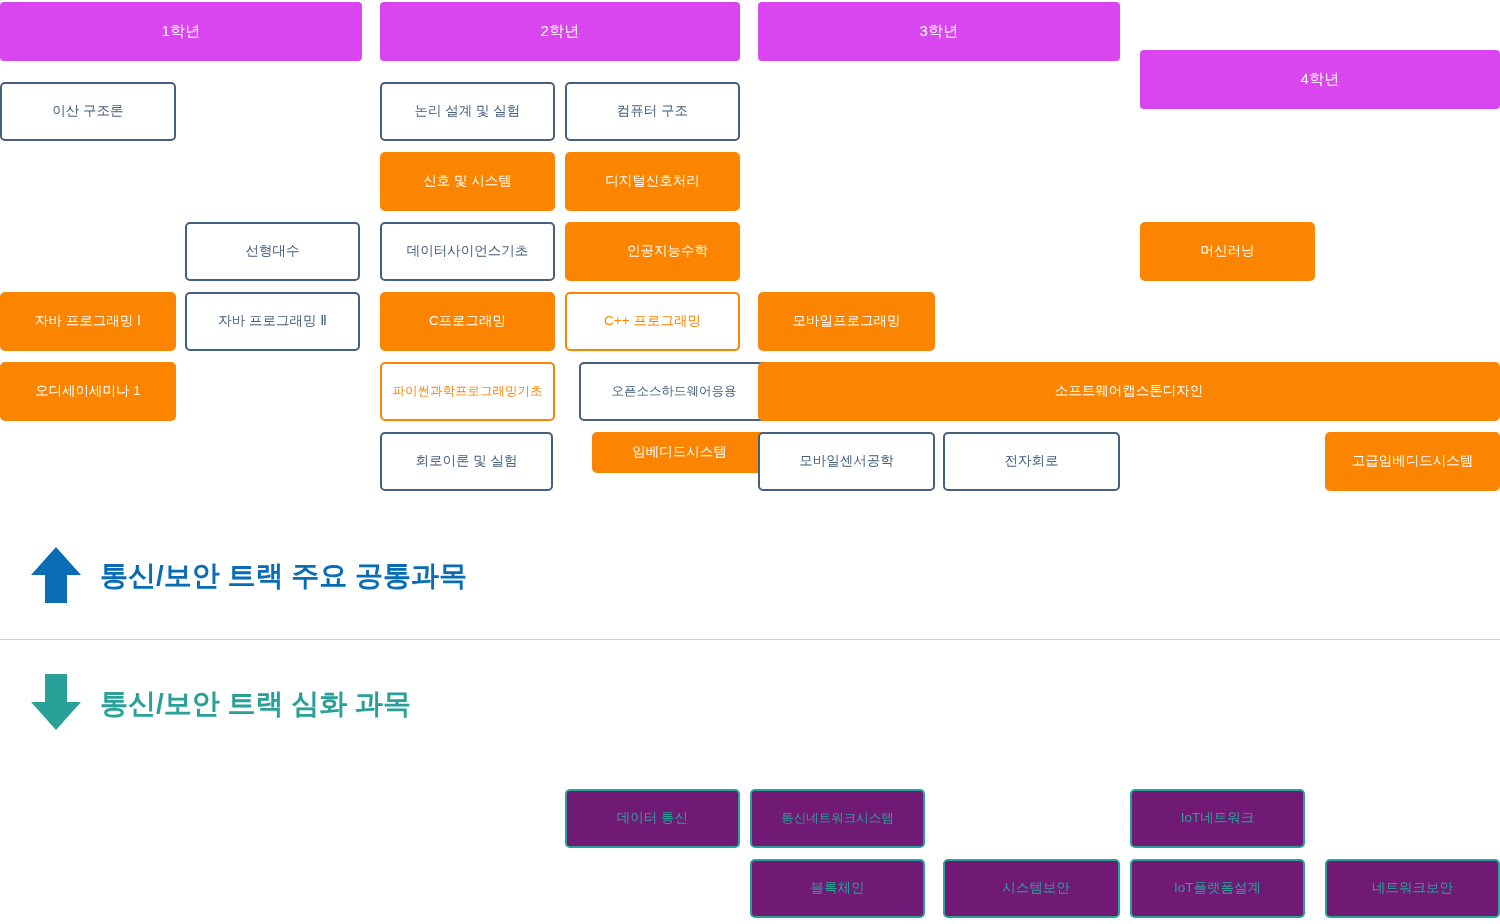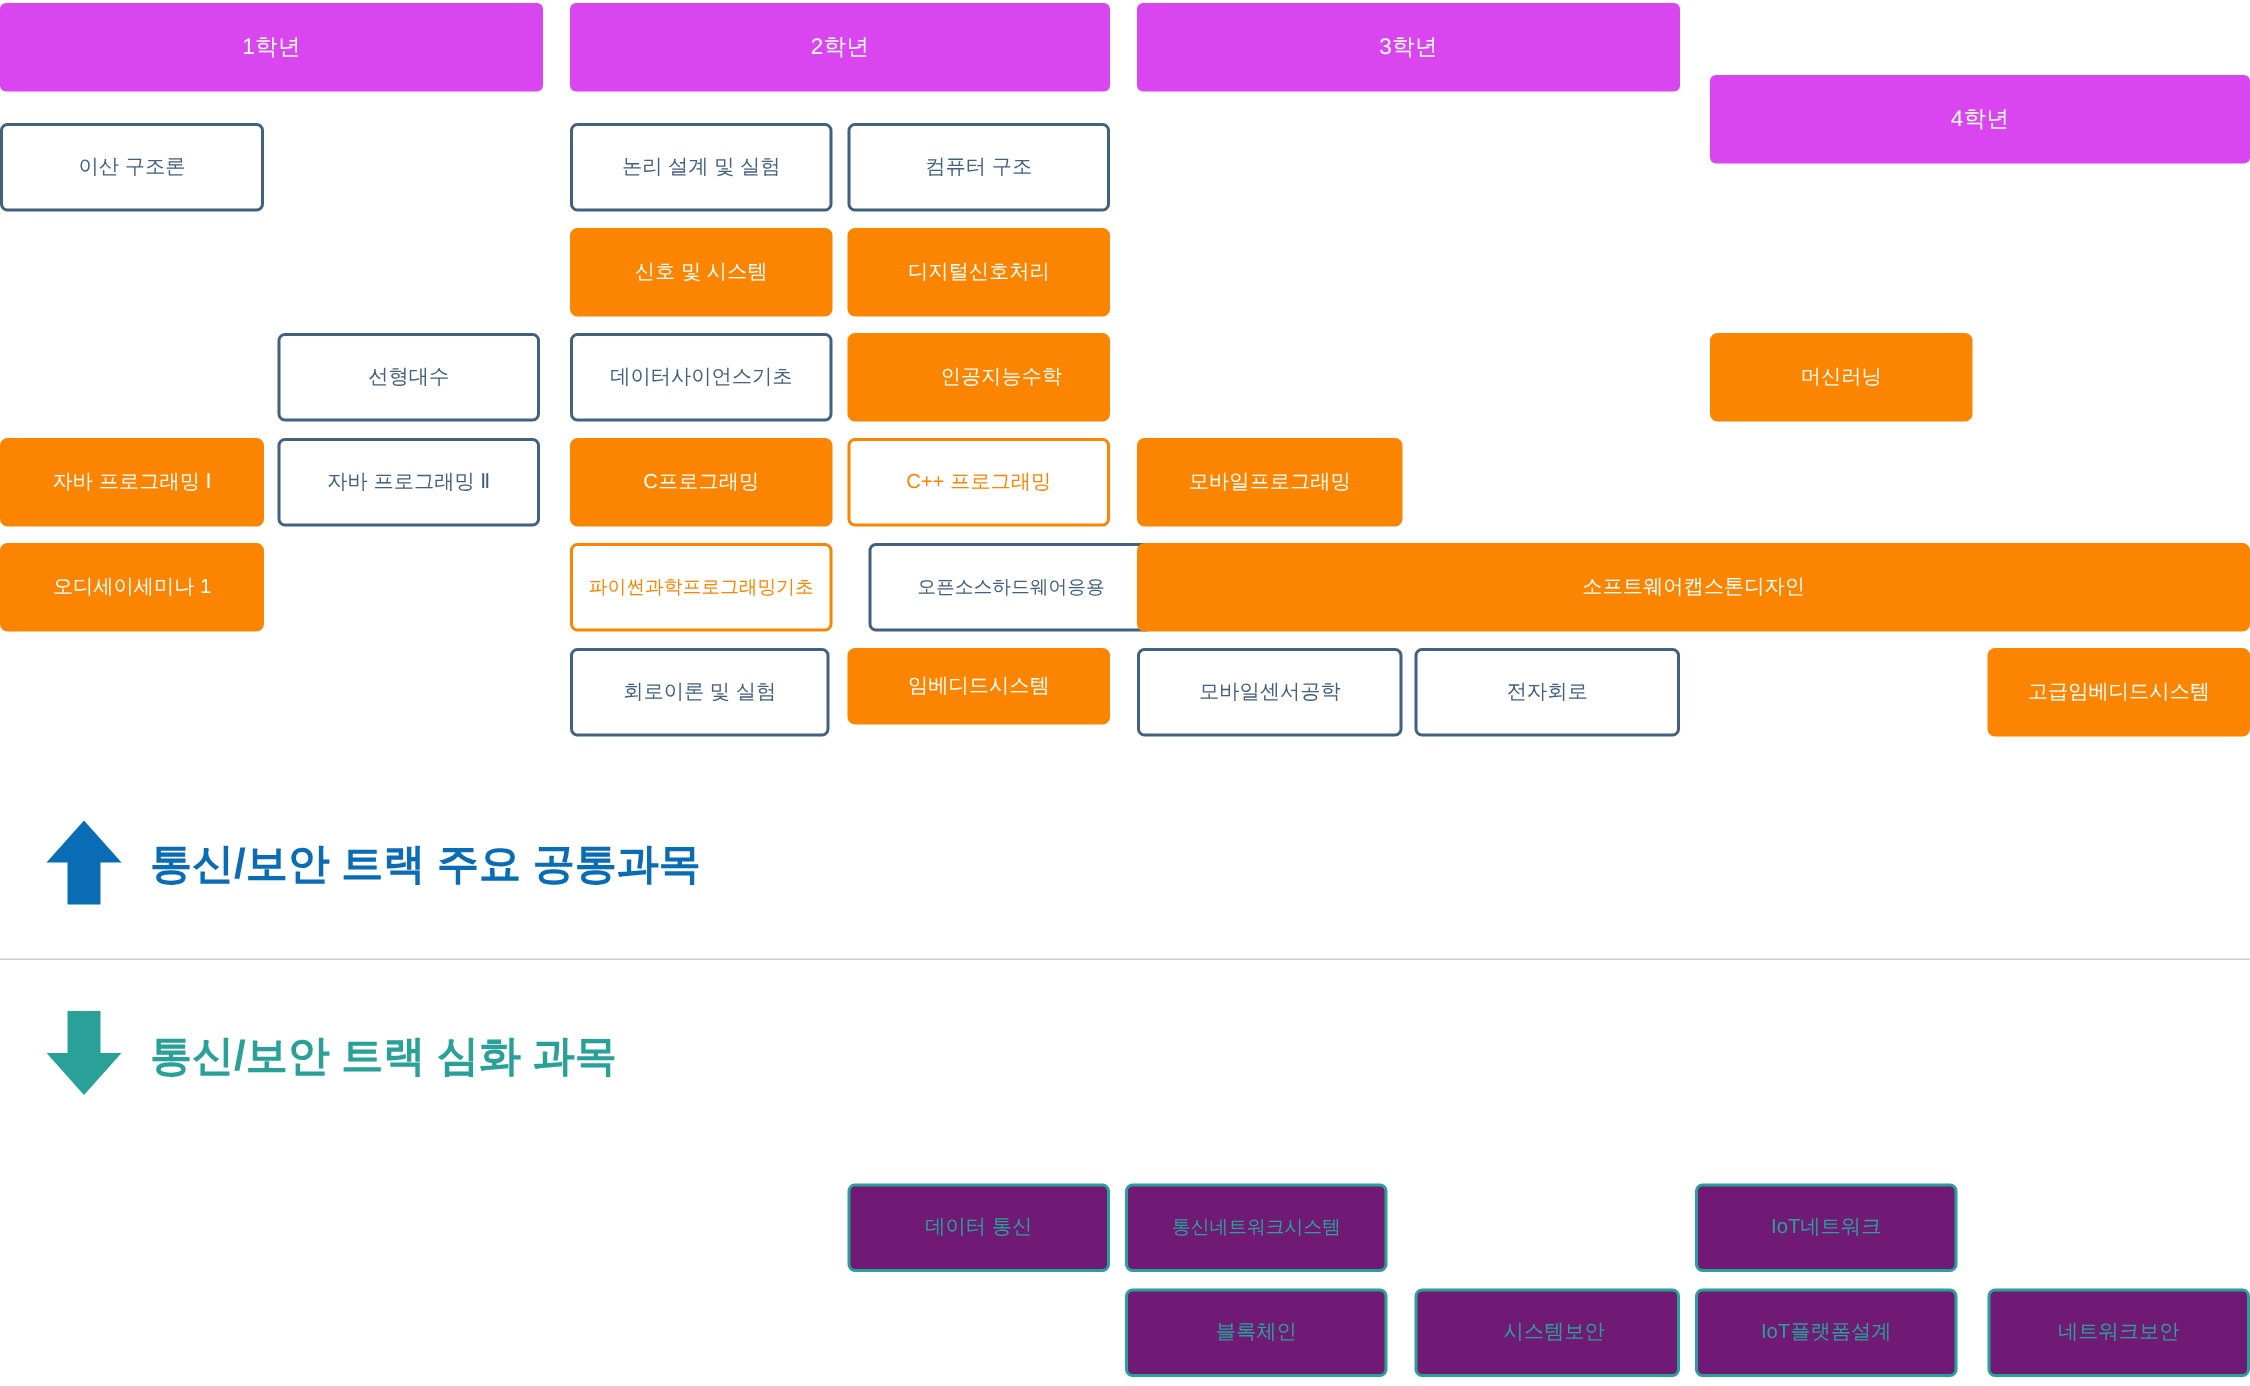--- a/index.html
+++ b/index.html
@@ -109,21 +109,21 @@
 <div class="abs box navy small" style="left:579px;top:362px;width:190px;height:59px;">
   <span>오픈소스하드웨어응용</span>
 </div>
 <div class="abs box orange" style="left:758px;top:362px;width:742px;height:59px;">
   <span>소프트웨어캡스톤디자인</span>
 </div>
 
 <div class="abs box navy" style="left:380px;top:432px;width:173px;height:59px;">
   <span>회로이론 및 실험</span>
 </div>
-<div class="abs box orange" style="left:565px;top:432px;width:175px;height:51px;">
+<div class="abs box orange" style="left:592px;top:432px;width:175px;height:41px;">
   <span>임베디드시스템</span>
 </div>
 <div class="abs box navy" style="left:758px;top:432px;width:177px;height:59px;">
   <span>모바일센서공학</span>
 </div>
 <div class="abs box navy" style="left:943px;top:432px;width:177px;height:59px;">
   <span>전자회로</span>
 </div>
 <div class="abs box orange" style="left:1325px;top:432px;width:175px;height:59px;">
   <span>고급임베디드시스템</span>

